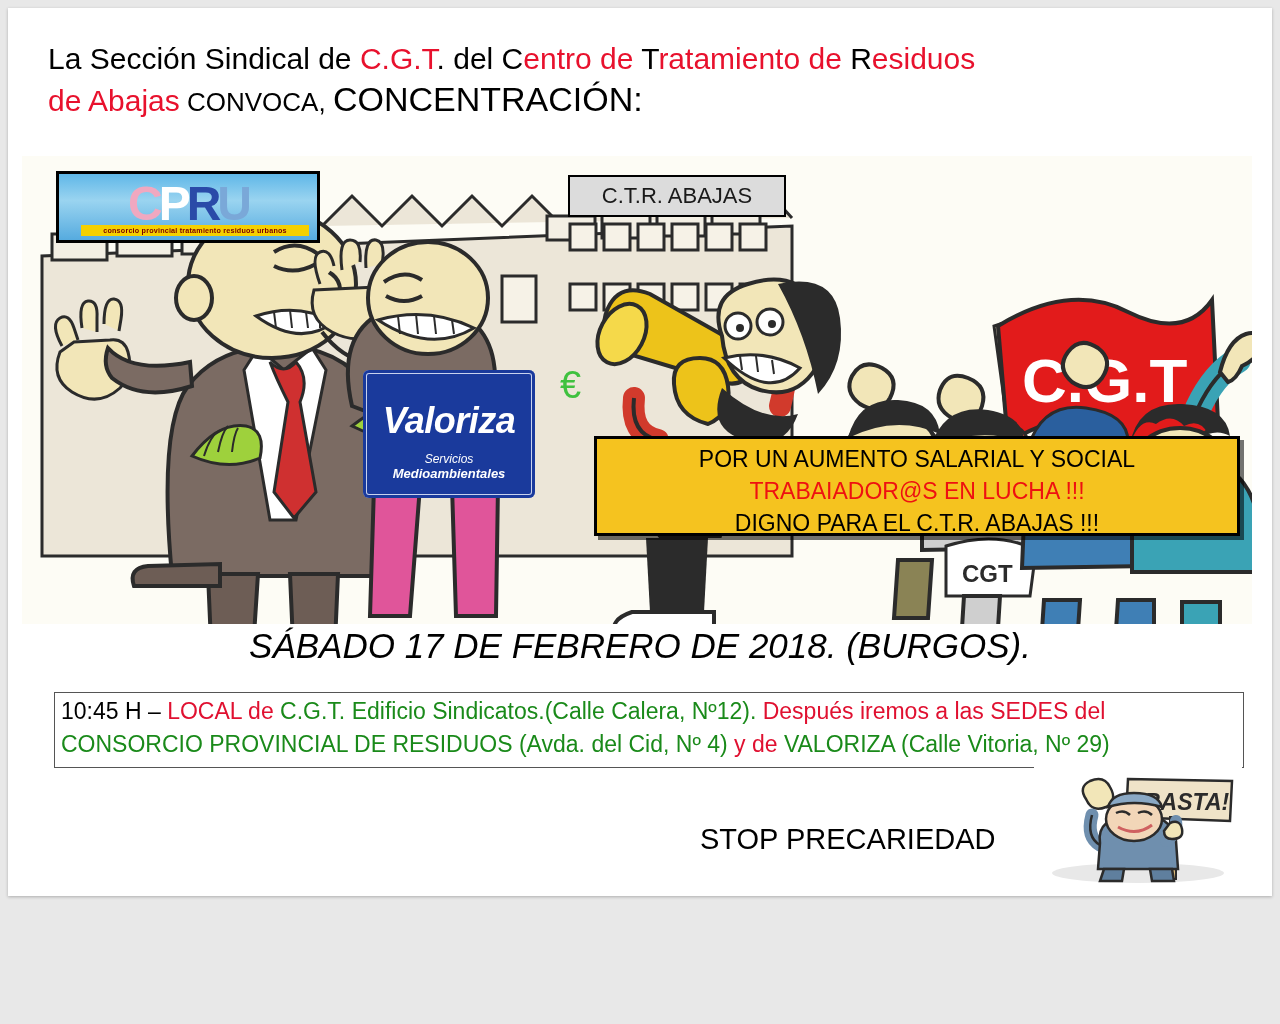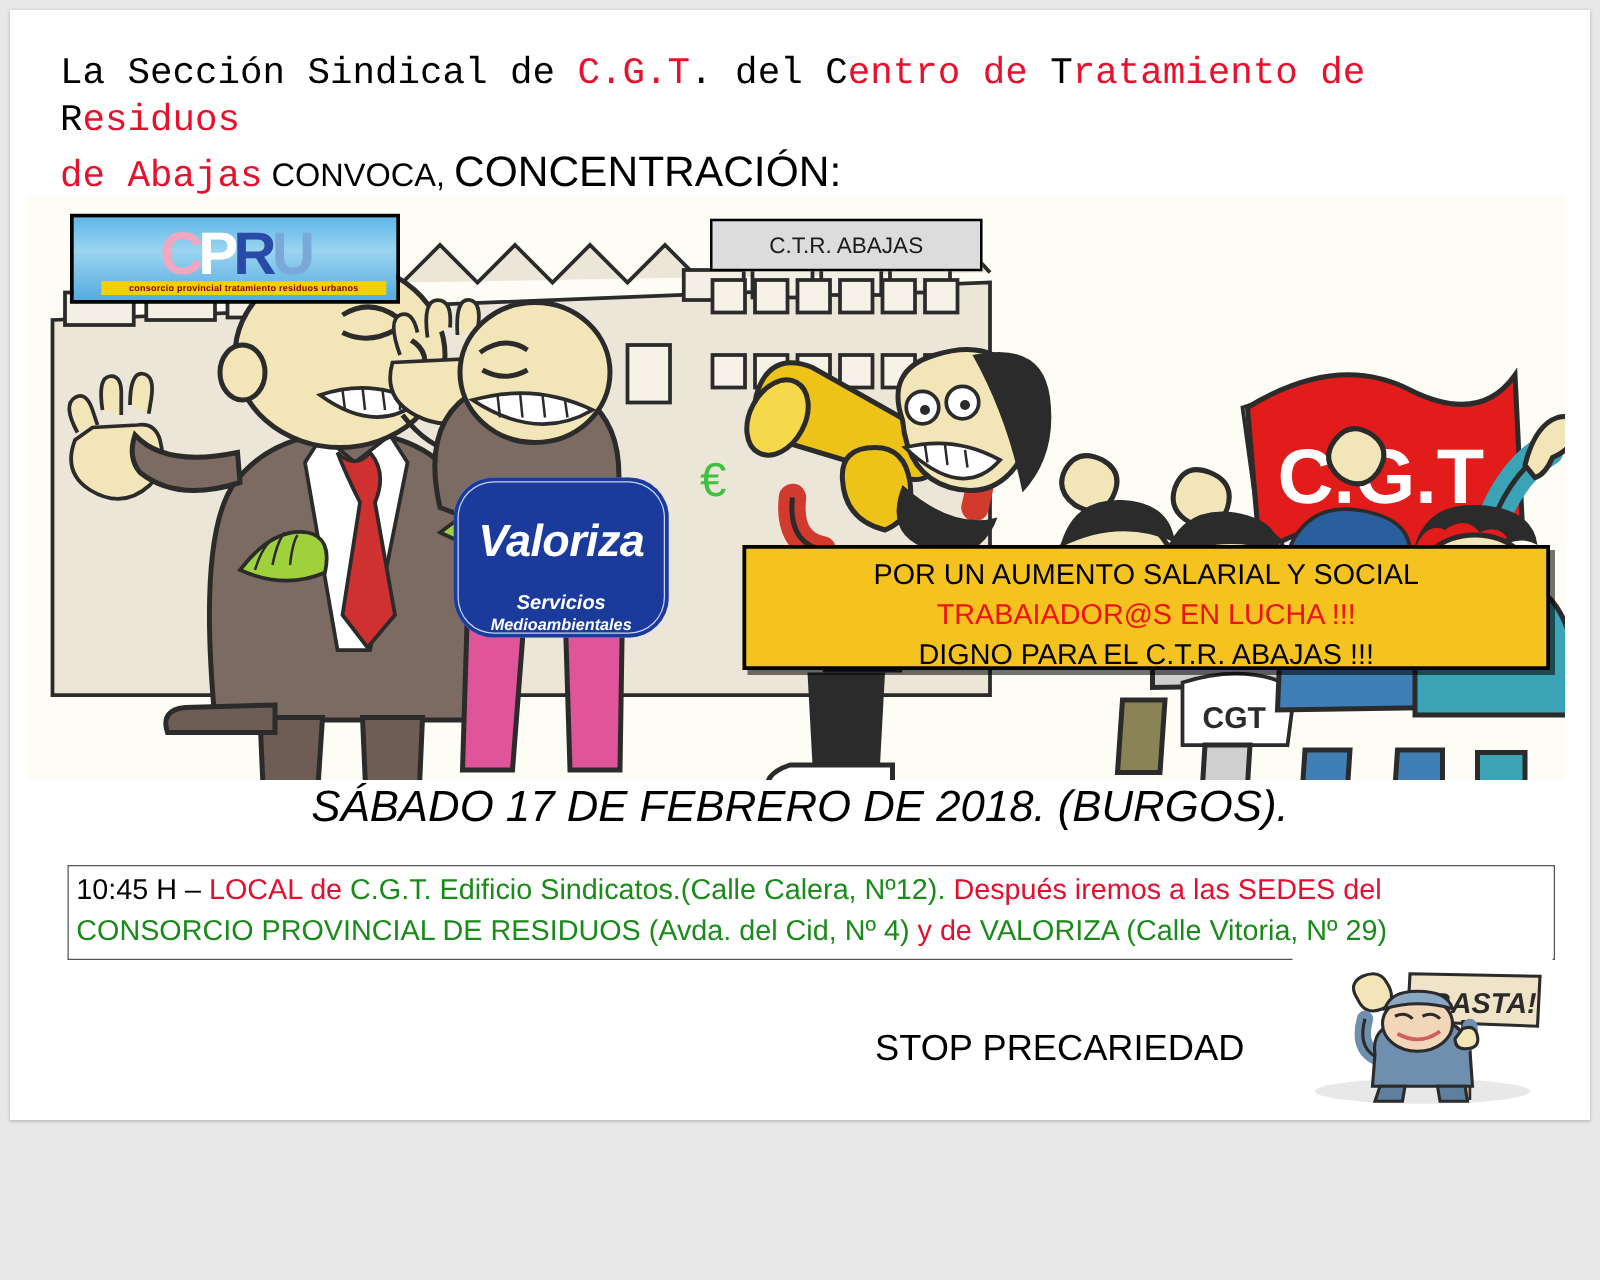--- a/index.html
+++ b/index.html
@@ -26,21 +26,21 @@
   .heading {
     position: absolute;
     left: 40px;
     top: 32px;
     width: 1190px;
     line-height: 1.28;
   }
   .h-line { white-space: normal; }
   .t-black { color: #000000; }
   .t-red { color: #e8112d; }
-  .sz-head { font-size: 30px; font-family: Liberation Mono, monospace; }
+  .sz-head { font-size: 30px; }
   .sz-convoca { font-size: 26px; }
   .sz-conc { font-size: 34px; }
 
   
   .illo {
     position: absolute;
     left: 14px;
     top: 148px;
     width: 1230px;
     height: 468px;
@@ -73,40 +73,40 @@
   }
 
   
   .ctr-sign {
     position: absolute;
     left: 560px; top: 167px;
     width: 214px; height: 38px;
     background: #dcdcdc;
     border: 2px solid #000;
     display: flex; align-items: center; justify-content: center;
-    font-size: 18px; color: #1a1a1a; text-align: right;
+    font-size: 22px; color: #1a1a1a; text-align: right;
   }
 
   
   .valoriza {
     position: absolute;
-    left: 355px; top: 374px;
+    left: 355px; top: 362px;
     width: 172px; height: 128px;
     background: #1a3a9c;
-    border-radius: 32px;
+    border-radius: 6px;
     box-shadow: inset 0 0 0 3px #1a3a9c, inset 0 0 0 4px #c8d2ee;
     color: #fff;
     text-align: center;
   }
   .valoriza-name {
     margin-top: 30px;
     font-size: 36px; font-weight: bold; font-style: italic;
     letter-spacing: -0.5px;
   }
-  .valoriza-sub1 { font-size: 16px; font-weight: bold; font-style: italic; margin-top: 20px; }
+  .valoriza-sub1 { font-size: 12px; font-weight: normal; font-style: italic; margin-top: 10px; }
   .valoriza-sub2 { font-size: 13px; font-weight: bold; font-style: italic; }
 
   
   .euro {
     position: absolute;
     left: 552px; top: 356px;
     font-size: 38px; color: #3fc13f; font-weight: normal;
   }
 
   

